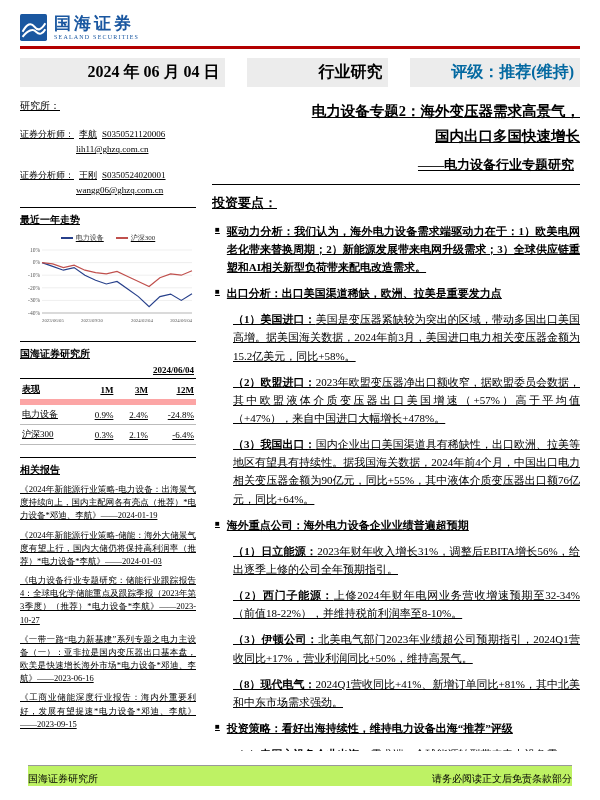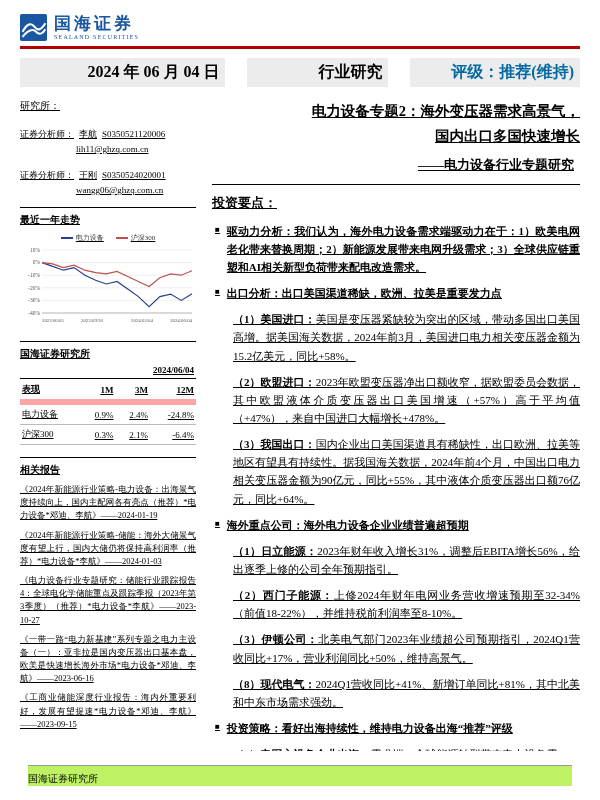--- a/index.html
+++ b/index.html
@@ -213,14 +213,15 @@
          <span class="sq">■</span>
          <div class="btxt">投资策略：看好出海持续性，维持电力设备出海“推荐”评级</div>
        </div>
           <div class="sub"><span class="lead">（1）电网主设备企业出海：</span>需求端，全球能源转型带来电力设备需</div>
         </div>
     </div>
   </div>
 
   <div class="footer">
     <span>国海证券研究所</span>
+    <span>请务必阅读正文后免责条款部分</span>
   </div>
 </div>
 
 </body></html>

